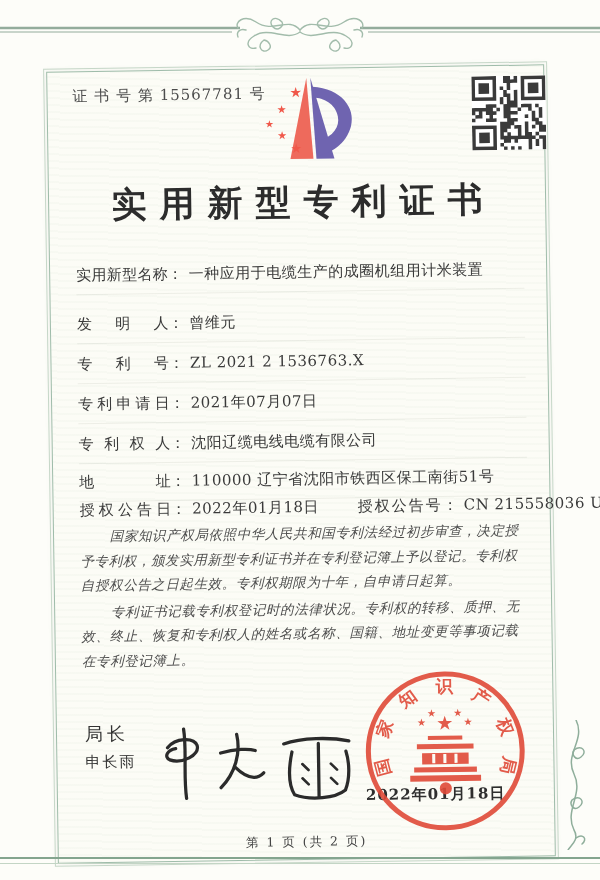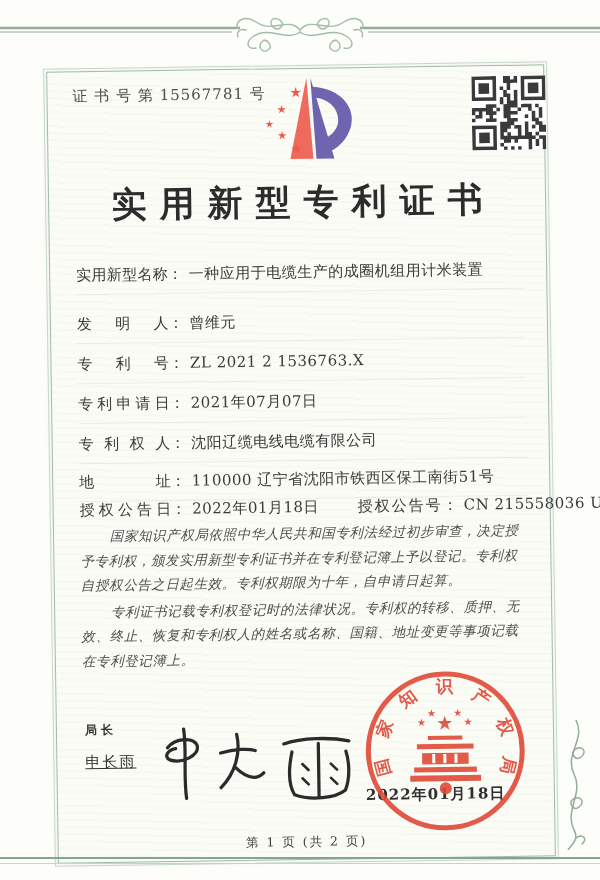--- a/index.html
+++ b/index.html
@@ -41,22 +41,22 @@
   .fr .col{display:inline-block;margin-right:6px;}
   .fr .val{letter-spacing:0.5px;}
   .fr1{top:193px}.fr2{top:242px}.fr3{top:282px}.fr4{top:322px}.fr5{top:362px}.fr6{top:400px}
   .fr7{top:428px;border-bottom:none;}
   .grant2{position:absolute;left:278px;top:0;white-space:nowrap;}
   .grant2 .lbl2{letter-spacing:2px;}
   .paras{position:absolute;left:26px;right:22px;top:452px;
     font-size:13.5px;line-height:1.82;font-style:italic;color:#4e4e4e;
     letter-spacing:0.6px;}
   .paras p{margin:0 0 2px 0;text-indent:2.2em;}
-  .director-title{position:absolute;left:28px;top:650px;font-size:12px;letter-spacing:4px;color:#333;font-weight:bold;}
-  .director-name{position:absolute;left:28px;top:681px;font-size:15px;letter-spacing:2px;color:#333;text-decoration:underline;}
+  .director-title{position:absolute;left:28px;top:650px;font-size:18px;letter-spacing:4px;color:#333;}
+  .director-name{position:absolute;left:28px;top:681px;font-size:15px;letter-spacing:2px;color:#333;}
   .signature{position:absolute;left:92px;top:652px;width:214px;height:82px;}
   .seal-date{position:absolute;left:308px;top:718px;font-size:15px;font-weight:600;color:#2e2e2e;letter-spacing:1px;z-index:1;}
   .seal{position:absolute;left:302px;top:598px;width:172px;height:172px;opacity:0.9;z-index:2;}
   .footer{position:absolute;left:0;right:0;bottom:8px;text-align:center;
     font-size:12.5px;letter-spacing:2px;color:#444;}
 </style>
 </head>
 <body>
 
 <svg class="top-ornament" viewBox="0 0 600 48">

